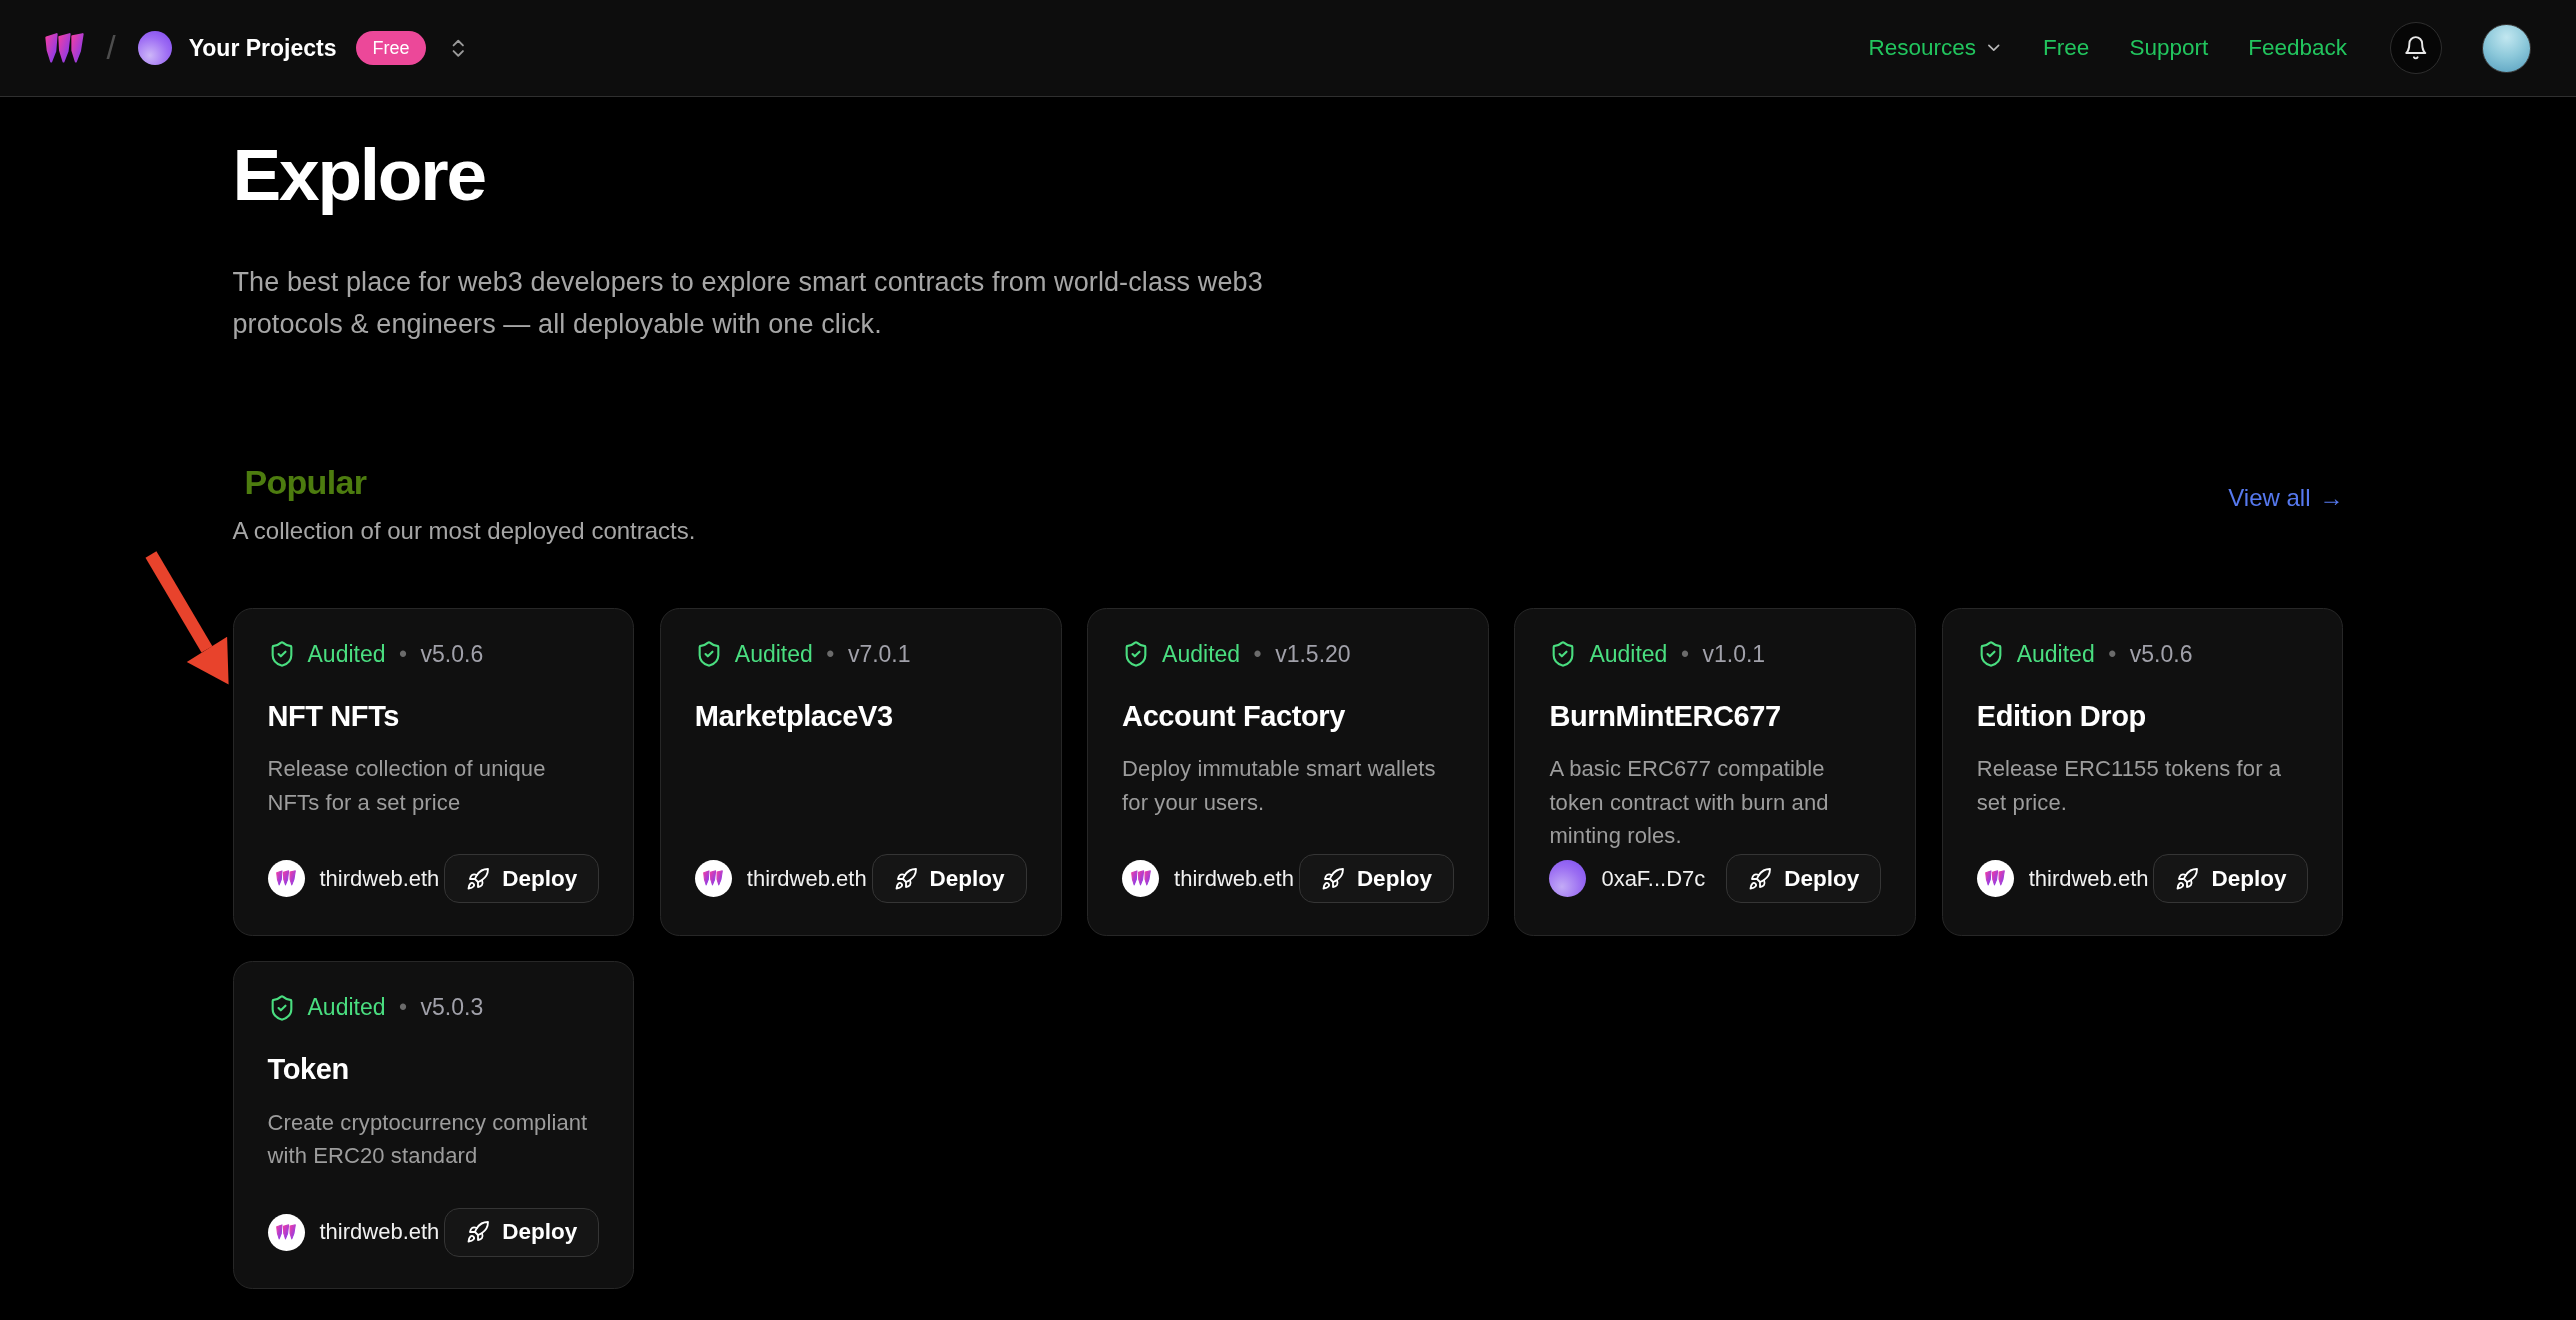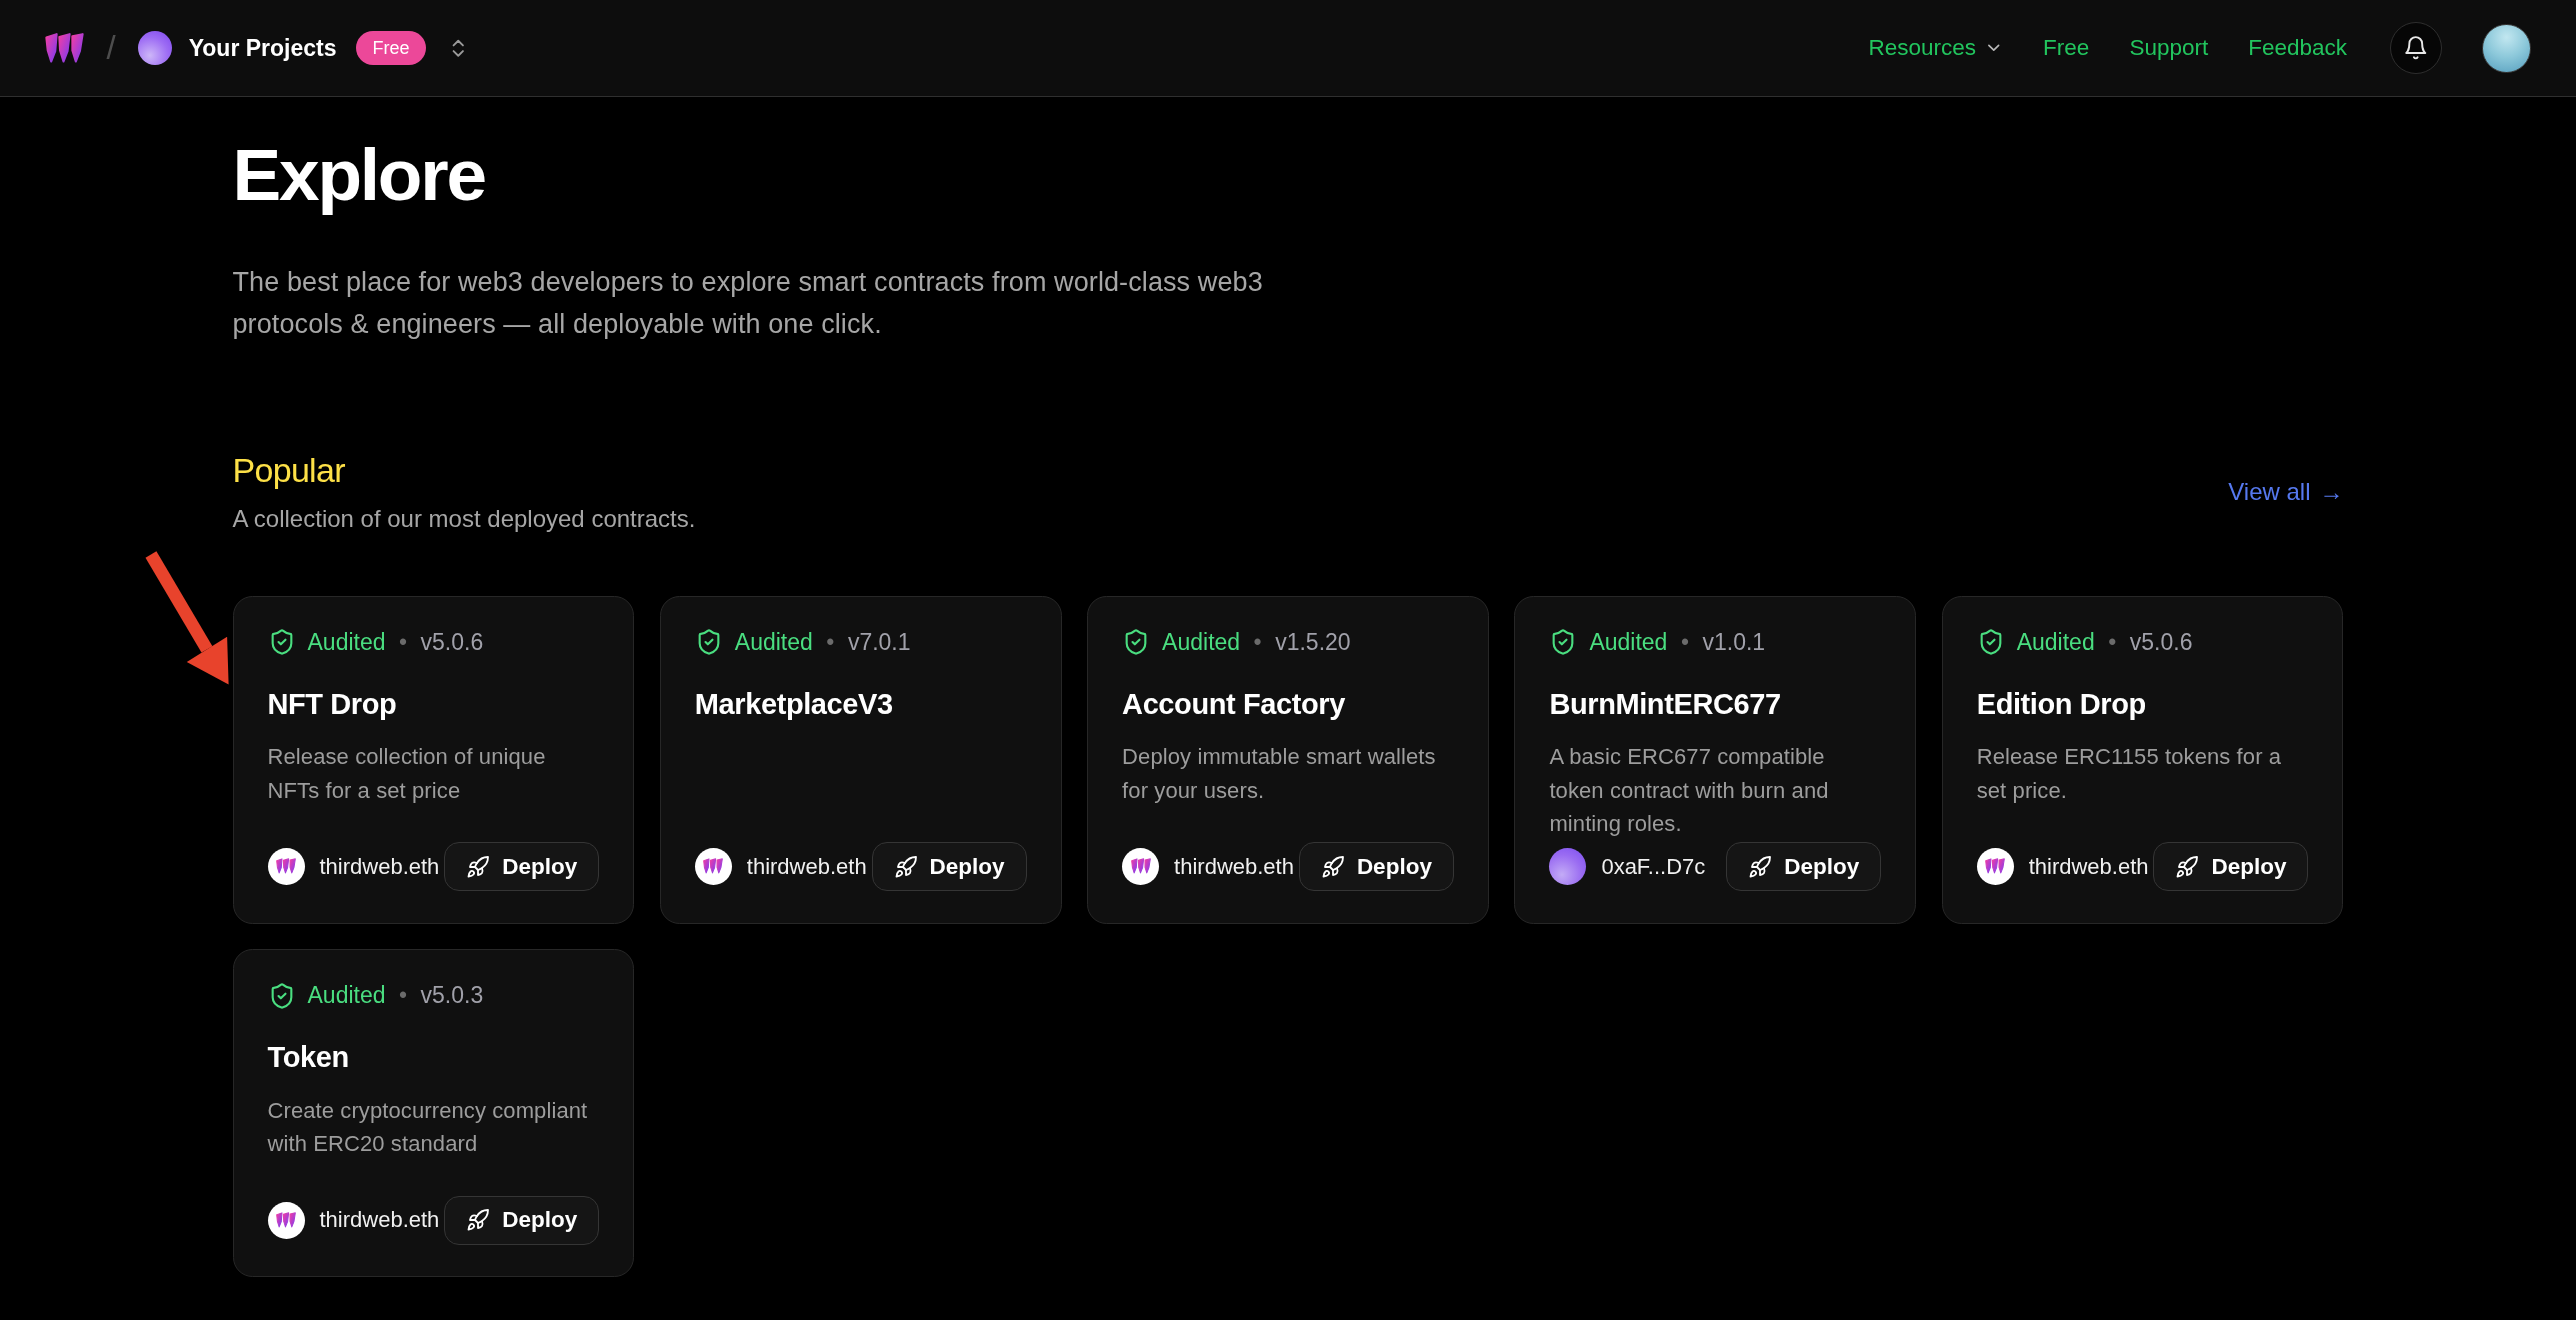--- a/index.html
+++ b/index.html
@@ -62,21 +62,21 @@
   .hero-title {
     margin: 39px 0 0; font-size: 73px; font-weight: 700;
     letter-spacing: -2.2px; color: #ffffff; line-height: 1.08;
   }
   .hero-subtitle {
     margin: 46px 0 0; font-size: 27px; line-height: 1.56;
     color: #a6a6a6; max-width: 1117px; letter-spacing: 0.1px;
   }
 
   .section-header { margin-top: 106px; display: flex; justify-content: space-between; align-items: center; }
-  .popular-title { margin: 0; font-size: 34px; font-weight: 400; letter-spacing: -0.7px; color: #fde047; line-height: 1.15; }
+  .popular-title { margin: 12px; font-size: 34px; font-weight: 700; letter-spacing: -0.7px; color: #4d7c0f; line-height: 1.15; }
   .popular-subtitle { margin: 15px 0 0; font-size: 24px; color: #a6a6a6; line-height: 1.15; }
   .view-all {
     color: #5679ef; font-size: 24px; font-weight: 500; text-decoration: none;
     display: flex; align-items: center; gap: 9px; cursor: pointer;
   }
 
   
   .grid { margin-top: 63px; display: grid; grid-template-columns: repeat(5, 1fr); gap: 25.5px; }
   .card {
     height: 328px; background: #101010;
@@ -194,21 +194,21 @@
         <span class="shield-icon">
             <svg viewBox="0 0 24 24" fill="none" stroke="currentColor" stroke-width="1.8" stroke-linecap="round" stroke-linejoin="round">
               <path d="M20 13c0 5-3.5 7.5-7.66 8.95a1 1 0 0 1-.67-.01C7.5 20.5 4 18 4 13V6a1 1 0 0 1 1-1c2 0 4.5-1.2 6.24-2.72a1 1 0 0 1 1.52 0C14.51 3.81 17 5 19 5a1 1 0 0 1 1 1z"></path>
               <path d="m9 12 2 2 4-4"></path>
             </svg>
           </span>
         <span class="audited">Audited</span>
         <span class="dot">•</span>
         <span class="version">v5.0.6</span>
       </div>
-      <h3 class="card-title">NFT Drop</h3>
+      <h3 class="card-title">NFT NFTs</h3>
       <p class="card-desc">Release collection of unique NFTs for a set price</p>
       <div class="card-footer">
         <span class="publisher">
           <span class="pub-avatar">
               <svg viewBox="0 0 57 46">
                 <use href="#twmark" xlink:href="#twmark"></use>
               </svg>
             </span>
           <span class="publisher-name">thirdweb.eth</span>
         </span>

